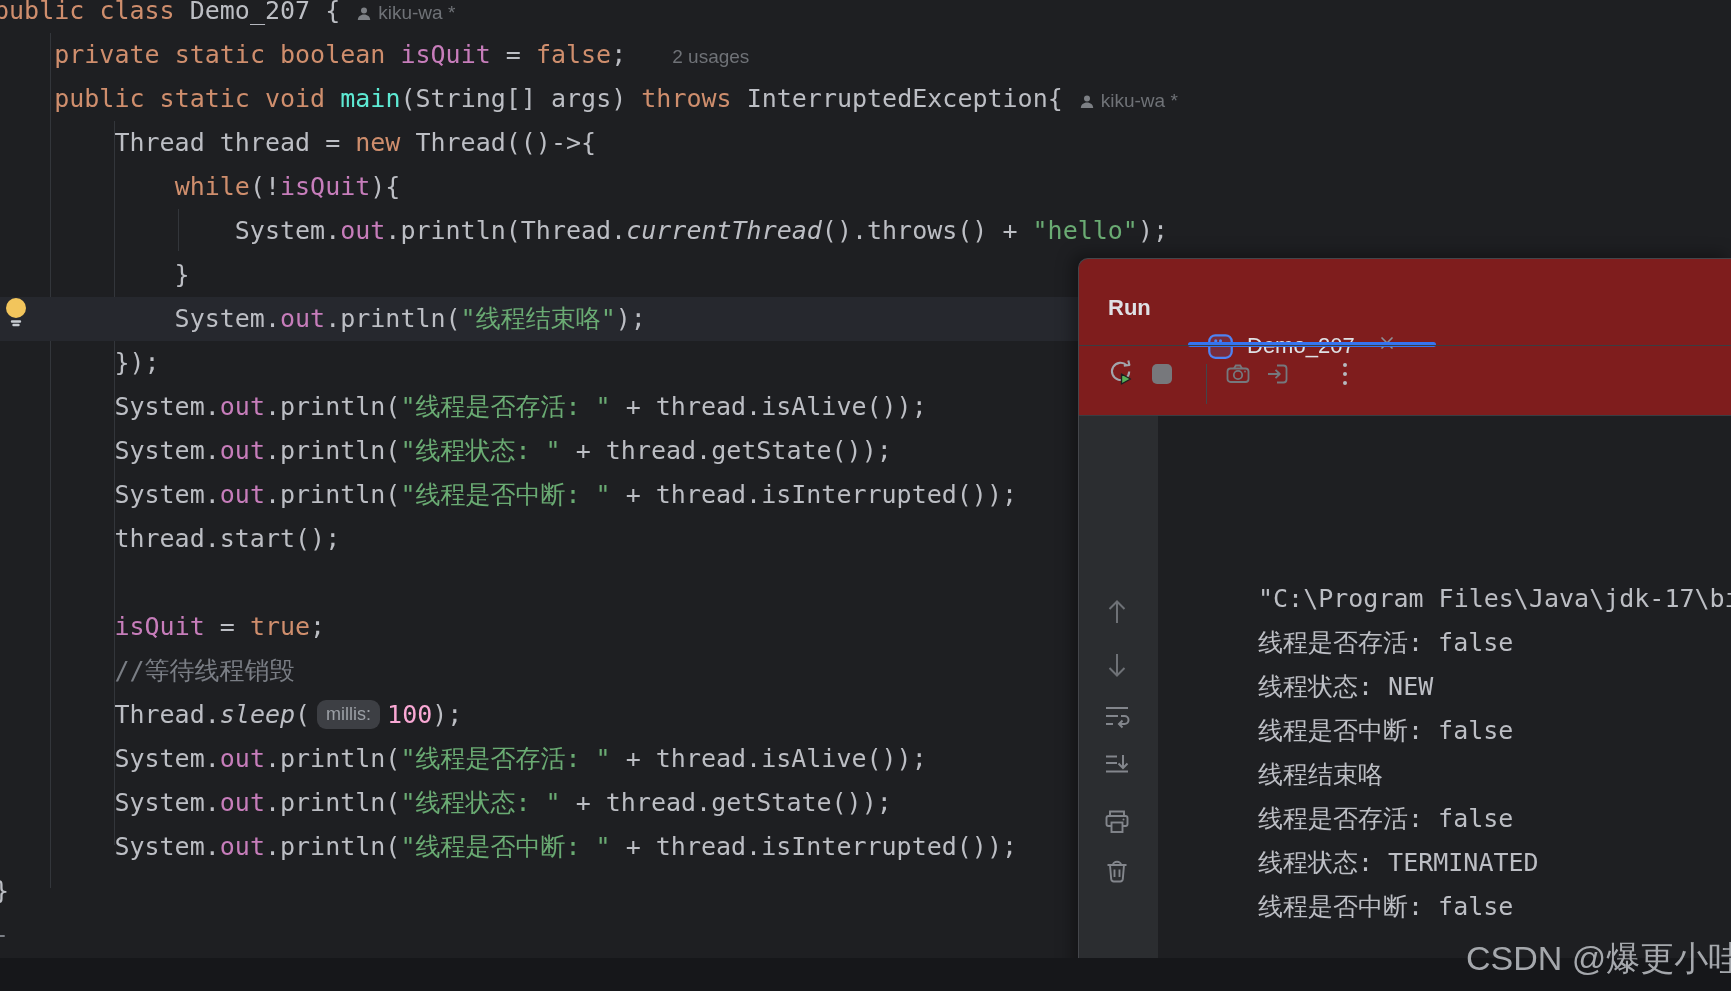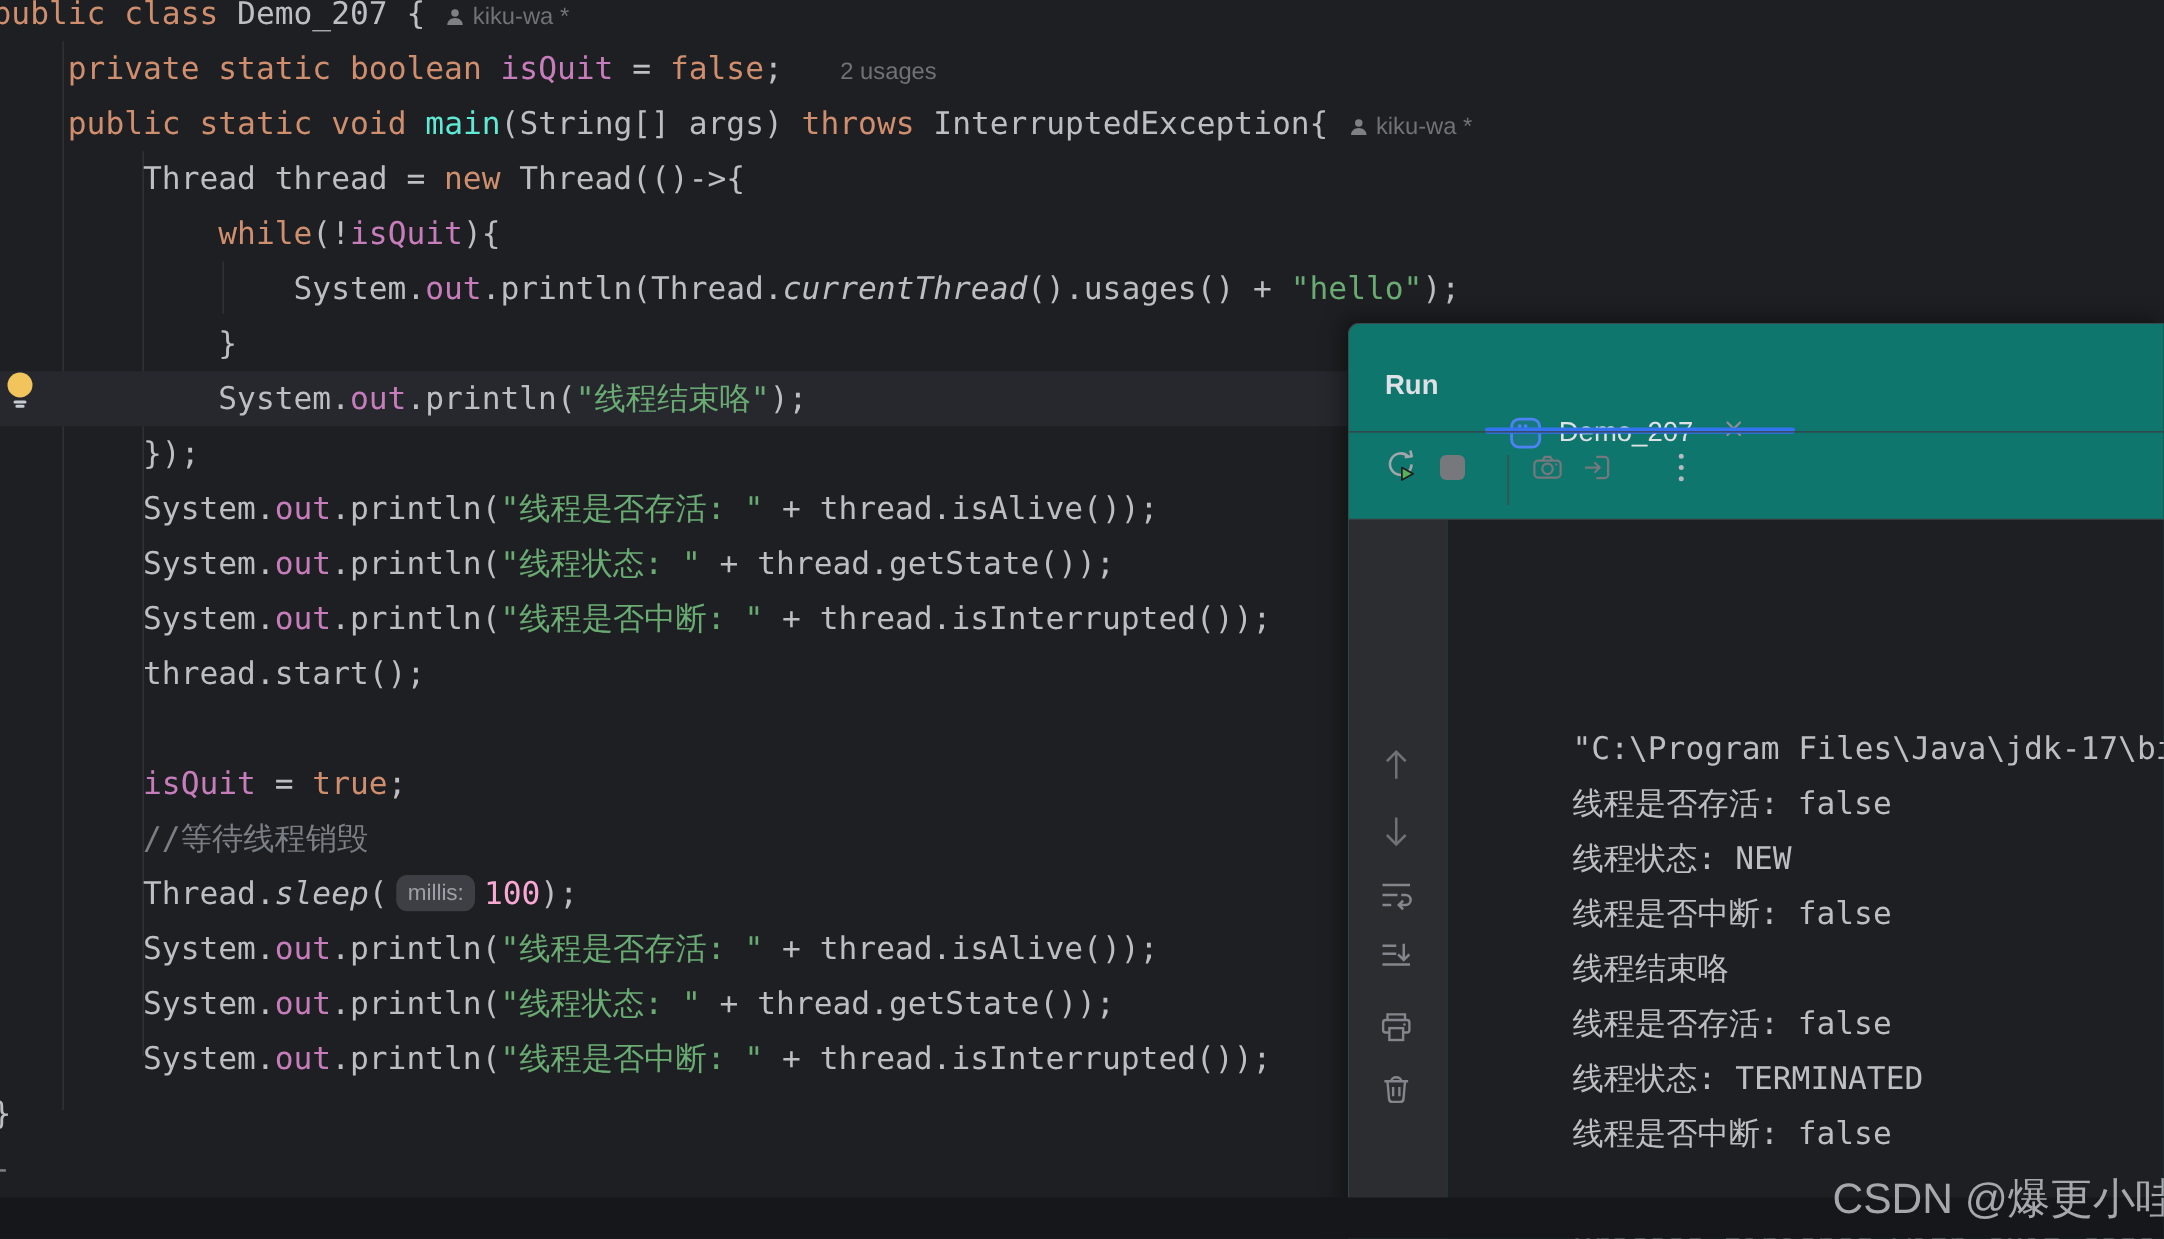--- a/index.html
+++ b/index.html
@@ -22,21 +22,21 @@
   .tok-cm{color:#7A7E85}
   .chip{display:inline-block;background:#3D3F44;color:#9CA0A6;border-radius:9px;
         font-family:"Liberation Sans",sans-serif;font-size:18px;line-height:18px;
         padding:5px 9px 6px 9px;margin:0 7px;vertical-align:3px;}
   .trail{font-family:"Liberation Sans",sans-serif;font-size:19px;color:#6F7277;
          font-style:normal;}
   .trail svg{vertical-align:-3px;margin-right:6px;}
   #lightbulb{position:absolute;left:4px;top:296px;width:26px;height:36px;}
   
   #run-panel{position:absolute;left:1078px;top:258px;width:653px;height:733px;
-             background:#0f766e;border-top:1px solid #44464B;border-left:1px solid #44464B;
+             background:#7f1d1d;border-top:1px solid #44464B;border-left:1px solid #44464B;
              border-top-left-radius:10px;box-shadow:-6px -4px 16px rgba(0,0,0,.35);}
   #run-title{position:absolute;left:29px;top:36px;font-size:22px;font-weight:bold;color:#DFE1E5;}
   #run-tab{position:absolute;left:128px;top:36px;height:34px;display:flex;align-items:flex-start;cursor:default;margin-top:38px;}
   #tab-label{font-size:22px;color:#DFE1E5;margin-left:13px;}
   #tab-close{margin-left:24px;margin-top:2px;}
   #tab-underline{position:absolute;left:109px;top:83px;width:248px;height:5px;
                  border-radius:3px;background:#3574F0;}
   .hsep{position:absolute;left:0;width:653px;height:1px;background:#3A3D42;}
   #toolbar{position:absolute;left:0;top:87px;width:653px;height:70px;}
   .tbtn{position:absolute;width:32px;height:32px;display:flex;align-items:center;justify-content:center;}
@@ -66,21 +66,21 @@
             <circle cx="8" cy="4.4" r="3" fill="#7D8085"></circle>
             <path d="M1.8 14 c0-3.4 2.8-5.6 6.2-5.6 s6.2 2.2 6.2 5.6 z" fill="#7D8085"></path>
           </svg>kiku-wa *</span></div>
       <div class="code-line"><span class="tok-pl">    </span><span class="tok-kw">private</span><span class="tok-pl"> </span><span class="tok-kw">static</span><span class="tok-pl"> </span><span class="tok-kw">boolean</span><span class="tok-pl"> </span><span class="tok-sf">isQuit</span><span class="tok-pl"> = </span><span class="tok-kw">false</span><span class="tok-pl">;</span><span class="trail" style="margin-left: 46px;">2 usages</span></div>
       <div class="code-line"><span class="tok-pl">    </span><span class="tok-kw">public</span><span class="tok-pl"> </span><span class="tok-kw">static</span><span class="tok-pl"> </span><span class="tok-kw">void</span><span class="tok-pl"> </span><span class="tok-fn">main</span><span class="tok-pl">(String[] args) </span><span class="tok-kw">throws</span><span class="tok-pl"> InterruptedException{</span><span class="trail" style="margin-left: 16px;"><svg width="16" height="16" viewBox="0 0 16 16">
             <circle cx="8" cy="4.4" r="3" fill="#7D8085"></circle>
             <path d="M1.8 14 c0-3.4 2.8-5.6 6.2-5.6 s6.2 2.2 6.2 5.6 z" fill="#7D8085"></path>
           </svg>kiku-wa *</span></div>
       <div class="code-line"><span class="tok-pl">        Thread thread = </span><span class="tok-kw">new</span><span class="tok-pl"> Thread(()-&gt;{</span></div>
       <div class="code-line"><span class="tok-pl">            </span><span class="tok-kw">while</span><span class="tok-pl">(!</span><span class="tok-sf">isQuit</span><span class="tok-pl">){</span></div>
-      <div class="code-line"><span class="tok-pl">                System.</span><span class="tok-sf">out</span><span class="tok-pl">.println(Thread.</span><span class="tok-sm">currentThread</span><span class="tok-pl">().usages() + </span><span class="tok-str">"hello"</span><span class="tok-pl">);</span></div>
+      <div class="code-line"><span class="tok-pl">                System.</span><span class="tok-sf">out</span><span class="tok-pl">.println(Thread.</span><span class="tok-sm">currentThread</span><span class="tok-pl">().throws() + </span><span class="tok-str">"hello"</span><span class="tok-pl">);</span></div>
       <div class="code-line"><span class="tok-pl">            }</span></div>
       <div class="code-line hl"><span class="tok-pl">            System.</span><span class="tok-sf">out</span><span class="tok-pl">.println(</span><span class="tok-str">"线程结束咯"</span><span class="tok-pl">);</span></div>
       <div class="code-line"><span class="tok-pl">        });</span></div>
       <div class="code-line"><span class="tok-pl">        System.</span><span class="tok-sf">out</span><span class="tok-pl">.println(</span><span class="tok-str">"线程是否存活: "</span><span class="tok-pl"> + thread.isAlive());</span></div>
       <div class="code-line"><span class="tok-pl">        System.</span><span class="tok-sf">out</span><span class="tok-pl">.println(</span><span class="tok-str">"线程状态: "</span><span class="tok-pl"> + thread.getState());</span></div>
       <div class="code-line"><span class="tok-pl">        System.</span><span class="tok-sf">out</span><span class="tok-pl">.println(</span><span class="tok-str">"线程是否中断: "</span><span class="tok-pl"> + thread.isInterrupted());</span></div>
       <div class="code-line"><span class="tok-pl">        thread.start();</span></div>
       <div class="code-line"><span class="tok-pl">        </span></div>
       <div class="code-line"><span class="tok-pl">        </span><span class="tok-sf">isQuit</span><span class="tok-pl"> = </span><span class="tok-kw">true</span><span class="tok-pl">;</span></div>
       <div class="code-line"><span class="tok-pl">        </span><span class="tok-cm">//等待线程销毁</span></div>

